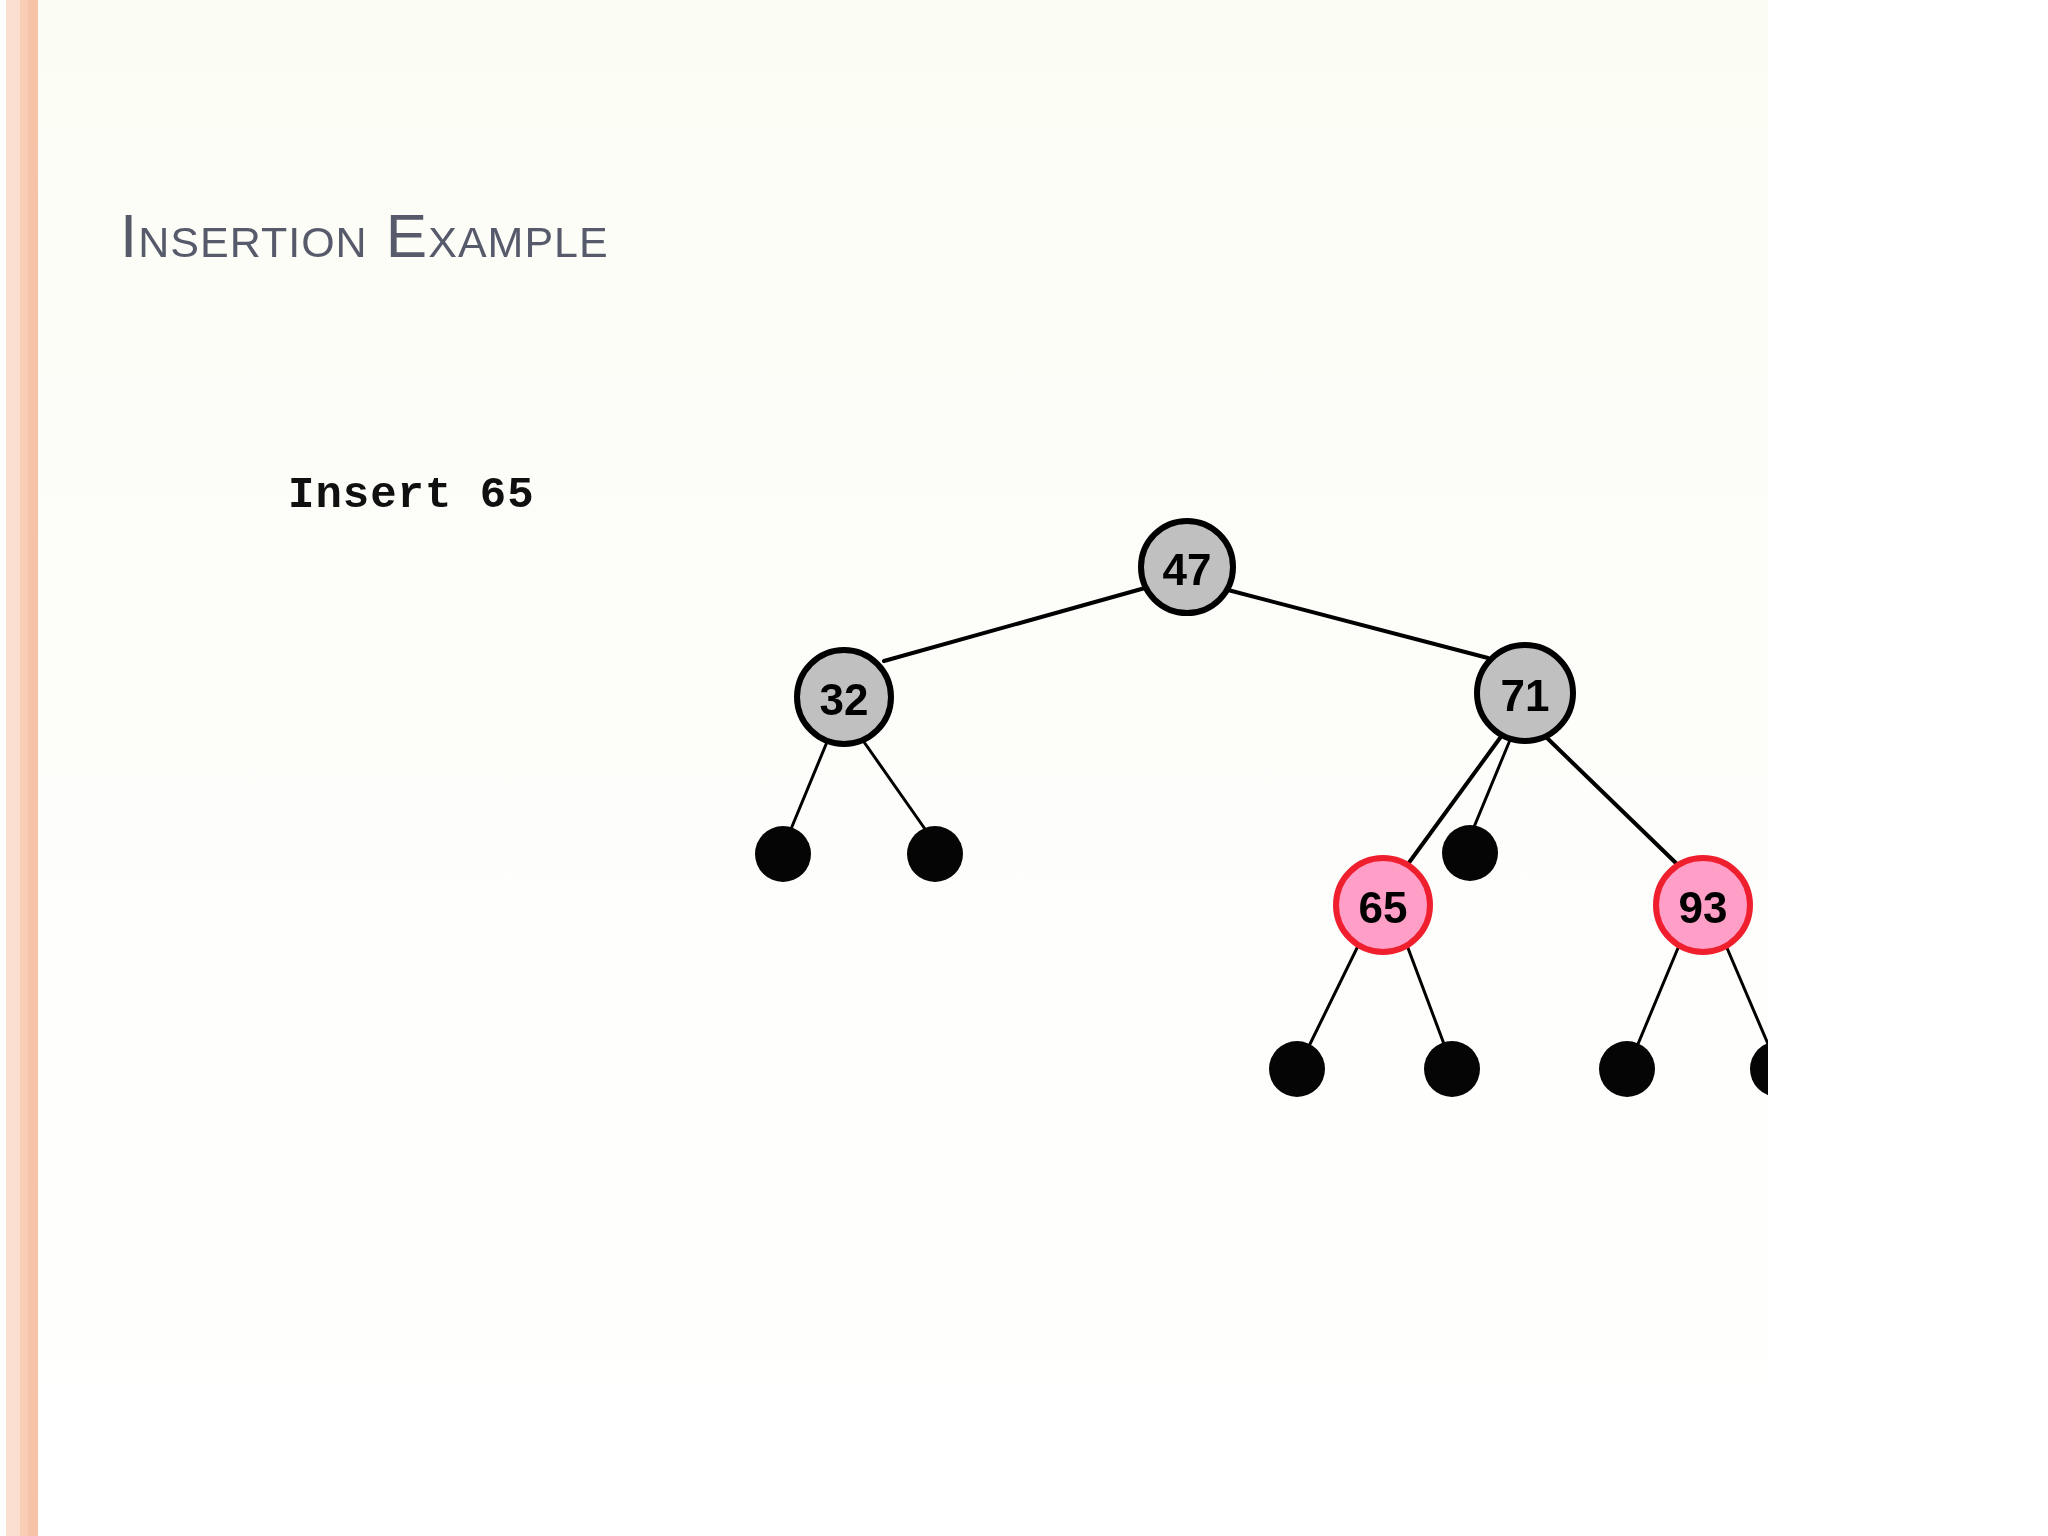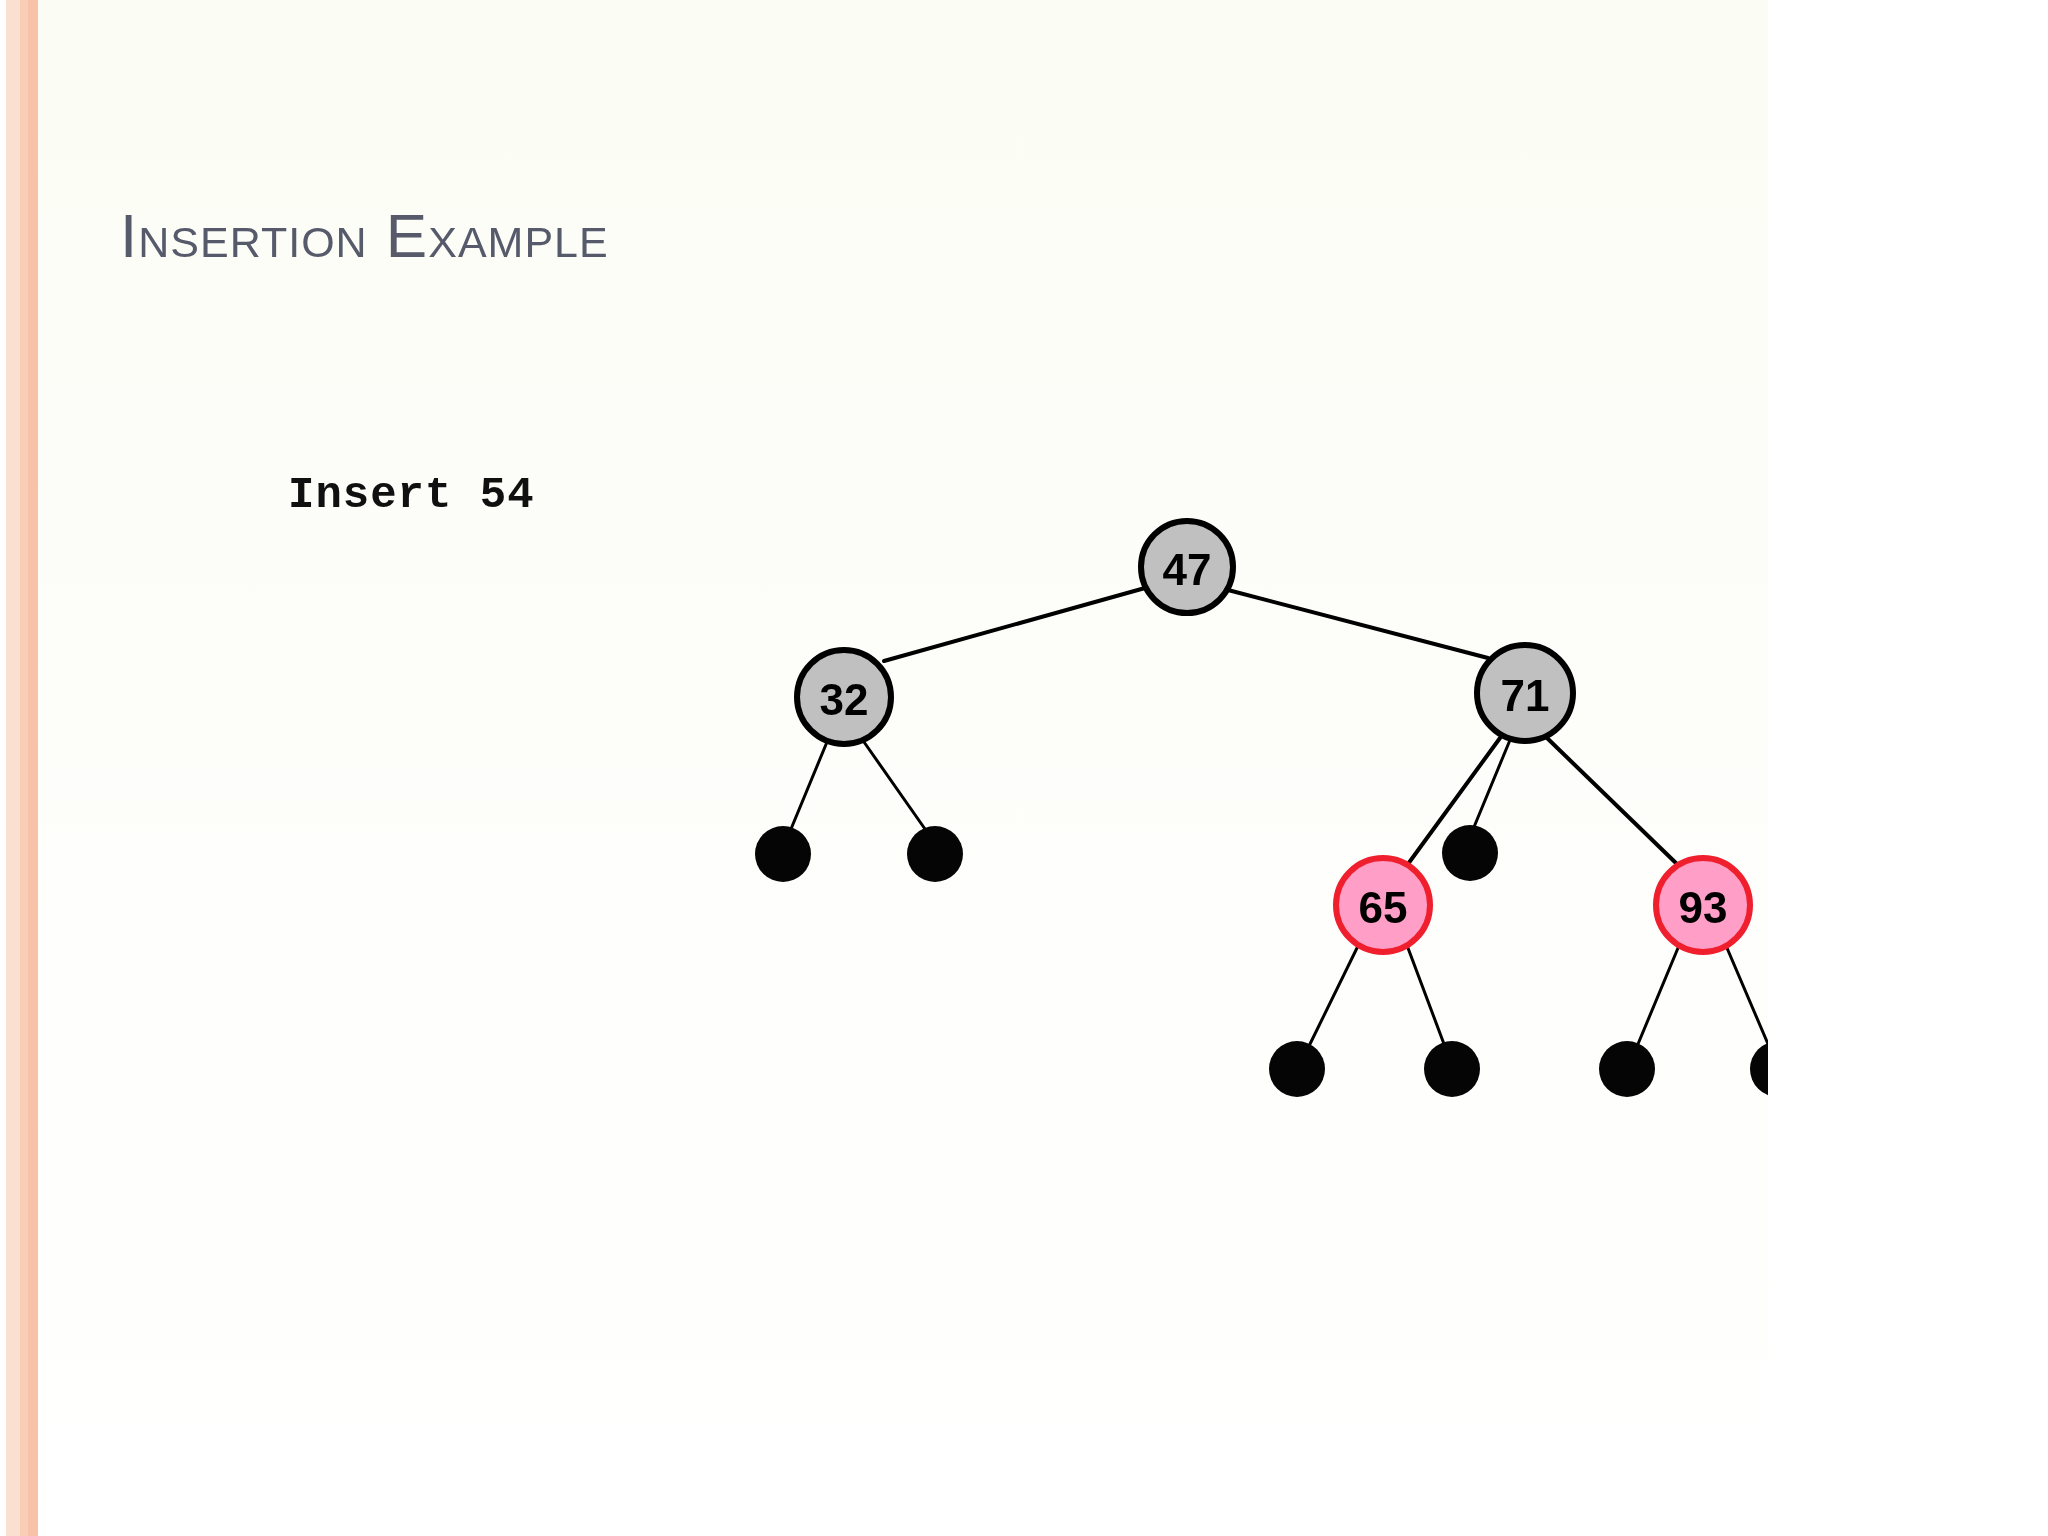--- a/index.html
+++ b/index.html
@@ -92,21 +92,21 @@
   <div class="stripe edge-white-r"></div>
   <div class="stripe stripe-r3"></div>
   <div class="stripe stripe-r4"></div>
   <div class="stripe stripe-r5"></div>
   <div class="stripe stripe-r6"></div>
   <div class="stripe stripe-r7"></div>
   <div class="stripe stripe-r8"></div>
 
   <div id="title">Insertion Example</div>
 
-  <div id="caption">Insert 54</div>
+  <div id="caption">Insert 65</div>
 
   <svg id="tree" viewBox="0 0 2048 1536" xmlns="http://www.w3.org/2000/svg">
     <g id="edges-layer">
         <line x1="1145" y1="588" x2="884" y2="661" stroke="#000000" stroke-width="4" stroke-linecap="round"></line>
         <line x1="1228" y1="590" x2="1488" y2="658" stroke="#000000" stroke-width="4" stroke-linecap="round"></line>
         <line x1="827" y1="742" x2="791" y2="829" stroke="#000000" stroke-width="3" stroke-linecap="round"></line>
         <line x1="864" y1="742" x2="925" y2="829" stroke="#000000" stroke-width="3" stroke-linecap="round"></line>
         <line x1="1500" y1="738" x2="1408" y2="864" stroke="#000000" stroke-width="4" stroke-linecap="round"></line>
         <line x1="1510" y1="740" x2="1474" y2="827" stroke="#000000" stroke-width="3" stroke-linecap="round"></line>
         <line x1="1546" y1="737" x2="1678" y2="865" stroke="#000000" stroke-width="4" stroke-linecap="round"></line>

